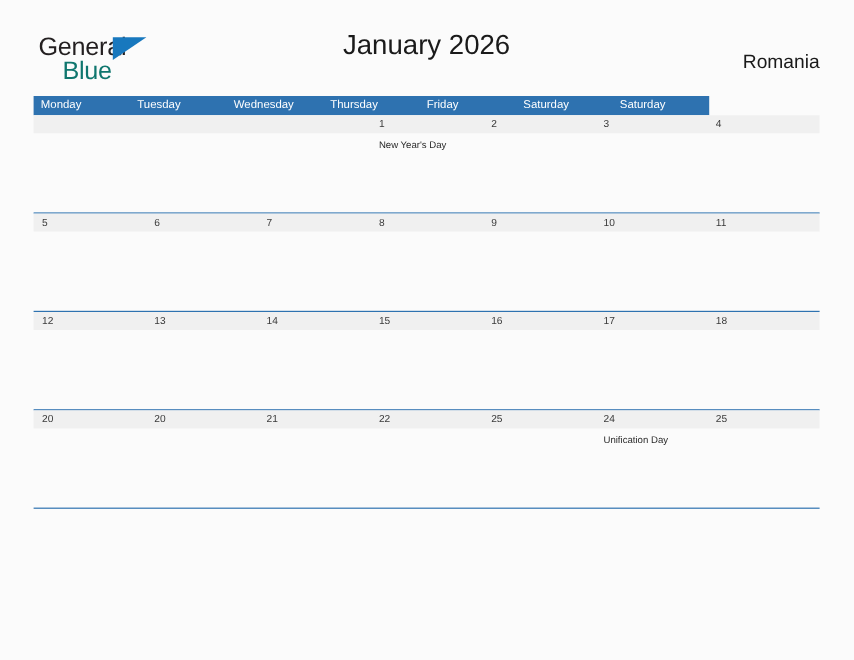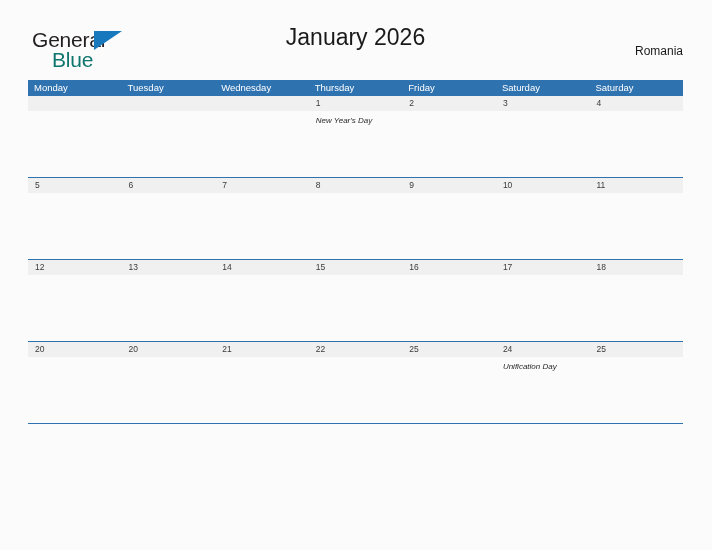--- a/index.html
+++ b/index.html
@@ -70,35 +70,35 @@
     width: 655px;
     text-align: center;
     font-size: 23px;
     color: #1a1a1a;
     font-family: "Liberation Sans", sans-serif;
   }
   .region-label {
     position: absolute;
     right: 0px;
     top: 20px;
-    font-size: 12px;
+    font-size: 16px;
     color: #1a1a1a;
     font-family: "Liberation Sans", sans-serif;
   }
 
   
   .calendar {
     position: absolute;
     left: 28px;
     top: 80px;
     width: 655px;
   }
   .weekday-row {
     display: flex;
-    width: 655px;
+    width: 563px;
     background: #2e72b0;
     height: 16px;
   }
   .weekday-cell {
     flex: 1 1 0;
     color: #ffffff;
     font-size: 9.5px;
     line-height: 16px;
     padding-left: 6px;
     box-sizing: border-box;
@@ -135,21 +135,20 @@
   .week-events {
     display: flex;
     width: 655px;
     height: 66px;
   }
   .event-cell {
     flex: 1 1 0;
     box-sizing: border-box;
     padding-left: 7px;
     padding-top: 4px;
-    font-style: italic;
   }
   .event-text {
     font-size: 8px;
     line-height: 11px;
     color: #2a2a2a;
     font-family: "Liberation Sans", sans-serif;
     white-space: nowrap;
   }
 </style>
 </head>

